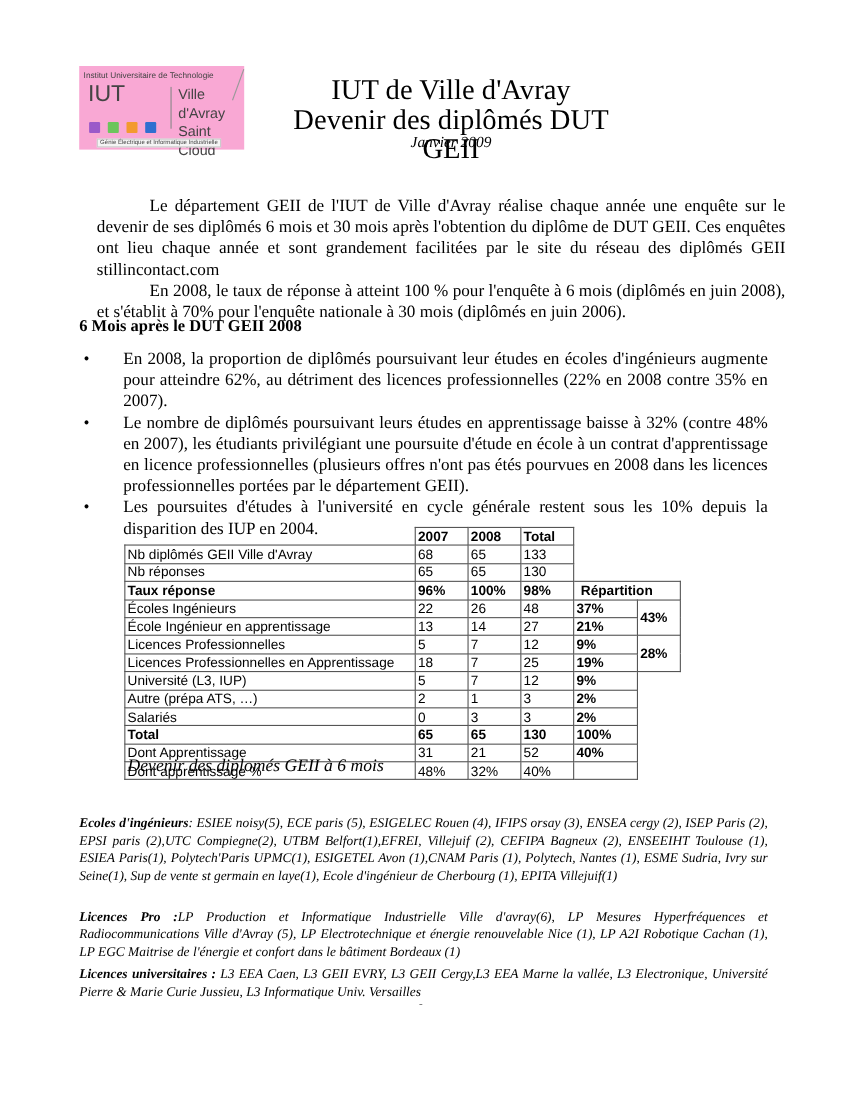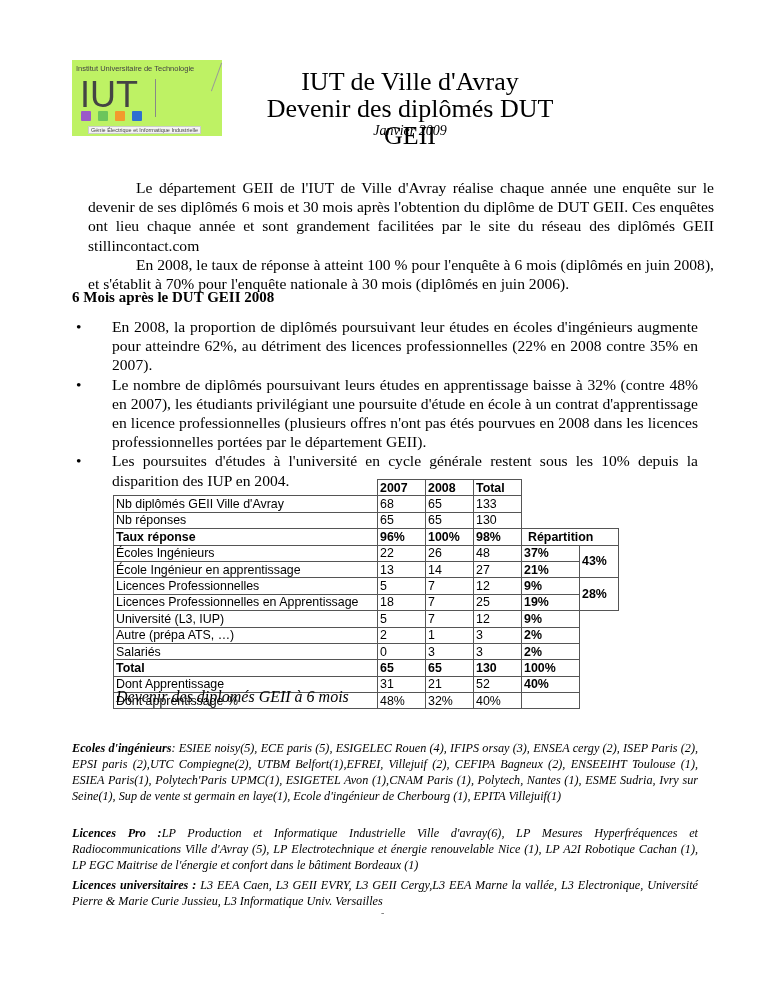--- a/index.html
+++ b/index.html
@@ -1,20 +1,20 @@
 <!DOCTYPE html>
 <html><head>
 <meta charset="utf-8">
 <style>
   html, body { margin: 0; padding: 0; background: #ffffff; }
   body { width: 768px; height: 994px; position: relative; overflow: hidden; font-family: "Liberation Serif", "DejaVu Serif", serif; color: #000; }
-  .logo { position: absolute; left: 72px; top: 60px; width: 150px; height: 76px; background: #bef264; }
+  .logo { position: absolute; left: 72px; top: 60px; width: 150px; height: 76px; background: #f9a8d4; }
   .logo .inst { position: absolute; left: 4px; top: 4px; font-family: "Liberation Sans", sans-serif; font-size: 7.5px; color: #444; white-space: nowrap; }
   .logo .slash { position: absolute; left: 144px; top: 2px; width: 1px; height: 30px; background: #999; transform: rotate(20deg); }
-  .logo .iut { position: absolute; left: 8px; top: 14px; font-family: "Liberation Sans", sans-serif; font-size: 36px; color: #444; letter-spacing: 0px; }
+  .logo .iut { position: absolute; left: 8px; top: 14px; font-family: "Liberation Sans", sans-serif; font-size: 21px; color: #444; letter-spacing: 0px; }
   .logo .vline { position: absolute; left: 83px; top: 19px; width: 1px; height: 38px; background: #888; }
   .logo .city { position: absolute; left: 90px; top: 17px; font-family: "Liberation Sans", sans-serif; font-size: 13px; color: #444; line-height: 17px; }
   .logo .sq { position: absolute; top: 51px; width: 10px; height: 10px; border-radius: 1px; }
   .logo .sub { position: absolute; left: 16px; top: 66px; font-family: "Liberation Sans", sans-serif; font-size: 5.5px; color: #444; border: 1px solid #ccc; padding: 0 2px; background: #f4f4f4; white-space: nowrap; }
 
   .title { position: absolute; left: 240px; top: 68px; width: 340px; text-align: center; font-size: 26px; line-height: 27px; }
   .date { position: absolute; left: 240px; top: 123px; width: 340px; text-align: center; font-size: 14px; font-style: italic; }
 
   .para { position: absolute; left: 88px; width: 626px; font-size: 15.6px; line-height: 19.2px; text-align: justify; }
   .para p { margin: 0; text-indent: 48px; }
@@ -44,20 +44,24 @@
   .footer-mark { position: absolute; left: 381px; top: 907px; font-size: 10px; color: #666; }
 </style>
 </head>
 <body>
 
 <div class="logo">
   <div class="inst">Institut Universitaire de Technologie</div>
   <div class="slash"></div>
   <div class="iut">IUT</div>
   <div class="vline"></div>
+  <div class="city">
+    <div>Ville d'Avray</div>
+    <div>Saint Cloud</div>
+  </div>
   <div class="sq" style="left: 9px; background: rgb(155, 89, 201);"></div>
   <div class="sq" style="left: 26px; background: rgb(108, 197, 92);"></div>
   <div class="sq" style="left: 43px; background: rgb(243, 154, 46);"></div>
   <div class="sq" style="left: 60px; background: rgb(47, 111, 208);"></div>
   <div class="sub">Génie Électrique et Informatique Industrielle</div>
 </div>
 
 <div class="title">
   <div>IUT de Ville d'Avray</div>
   <div>Devenir des diplômés DUT GEII</div>

